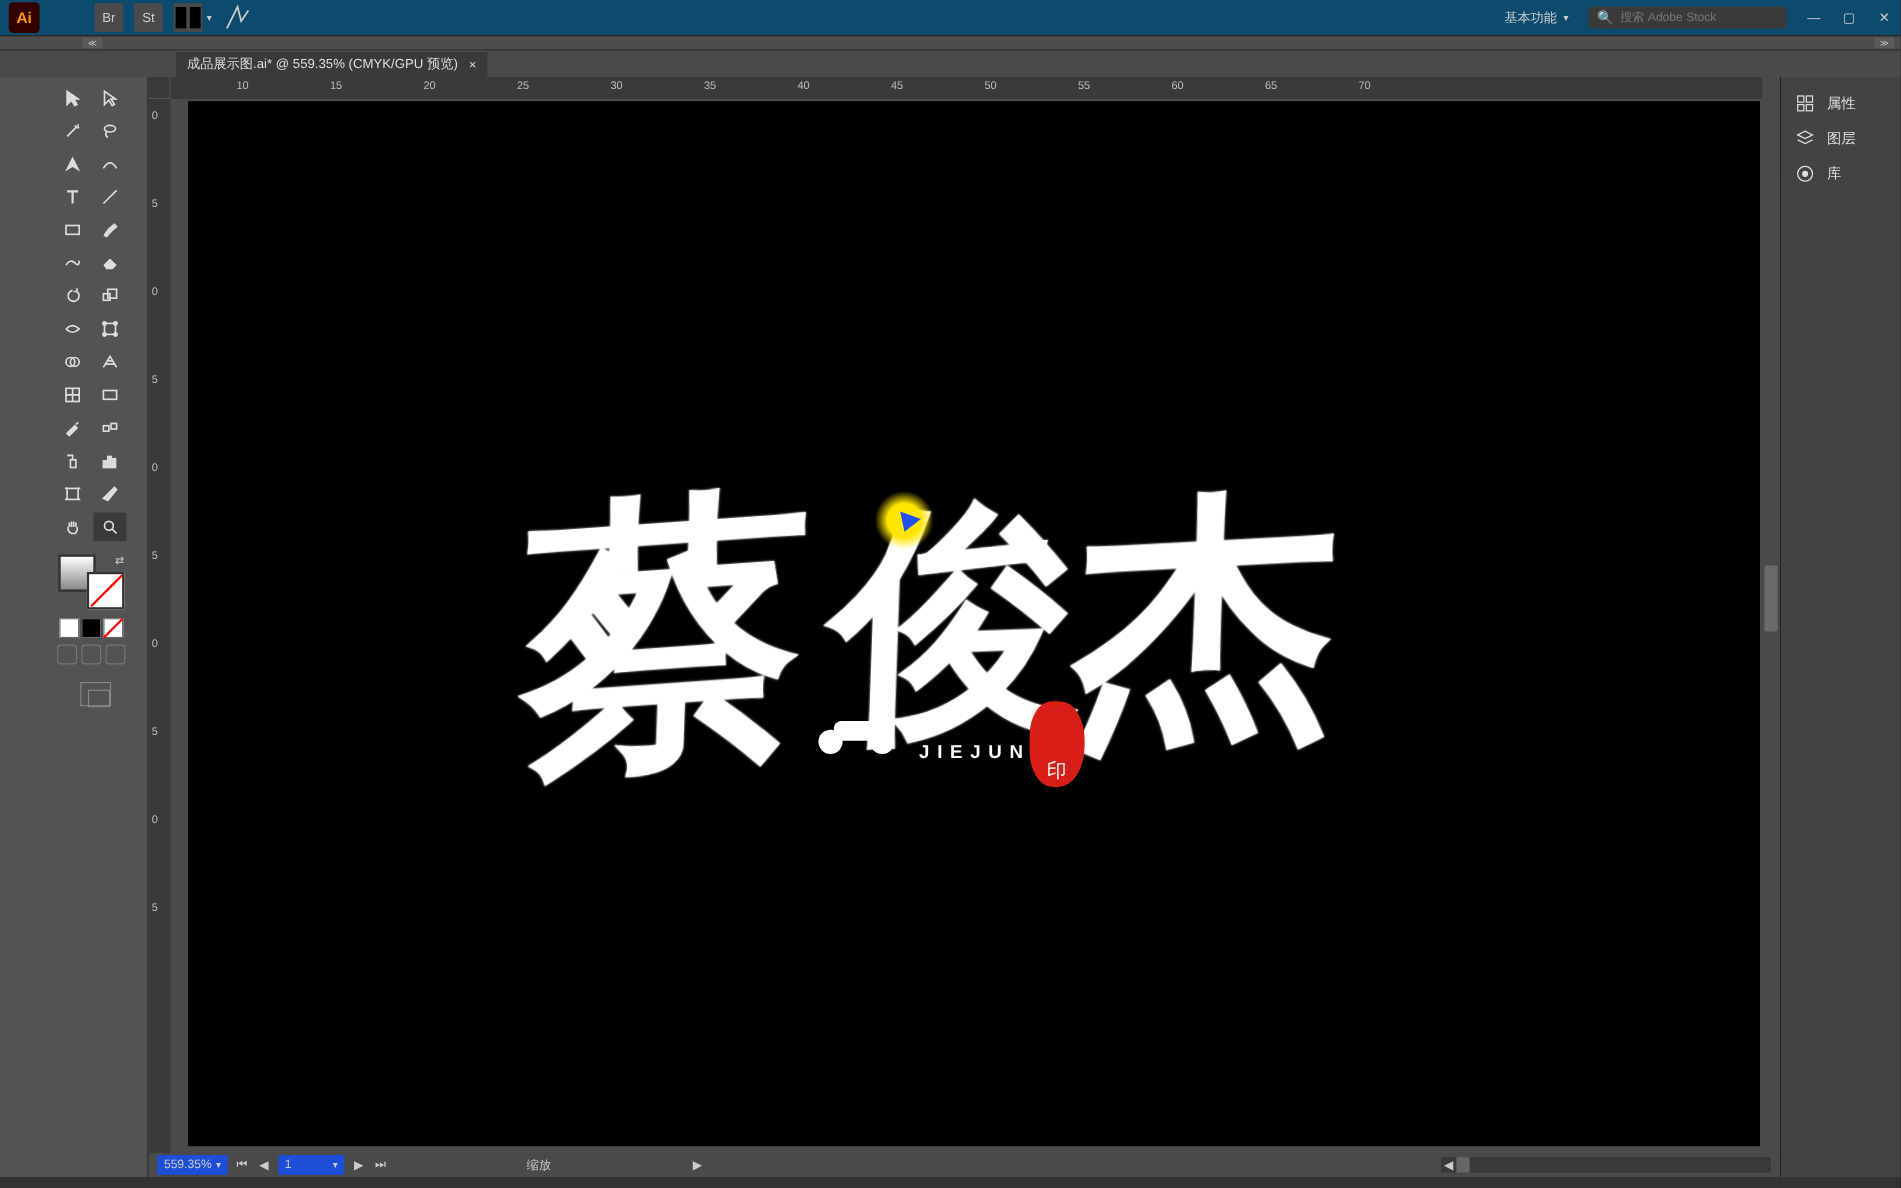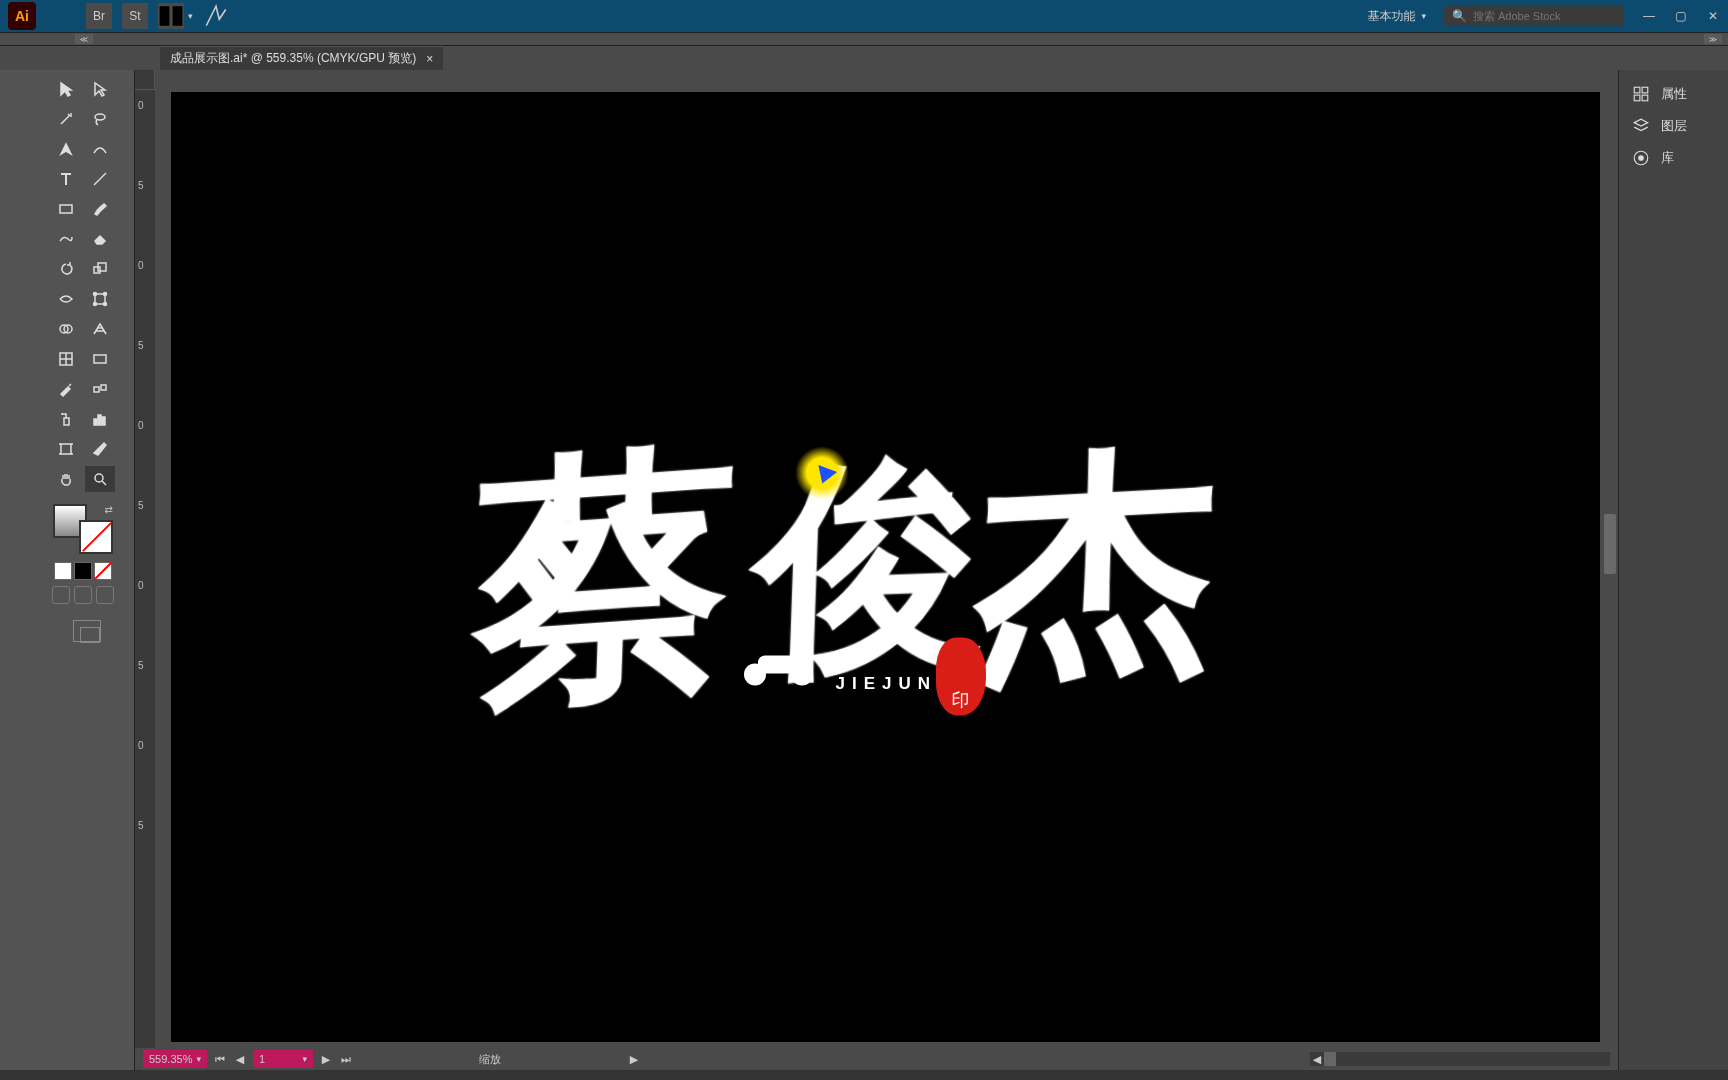--- a/index.html
+++ b/index.html
@@ -73,21 +73,21 @@
   .bike .w1{left:8px;} .bike .w2{left:55px;}
   .bike .body{position:absolute;width:50px;height:18px;background:#fff;border-radius:10px 20px 6px 6px;bottom:12px;left:22px;}
 
   
   .cursor-spot { position:absolute; width:54px; height:54px; background:radial-gradient(circle,#ffe600 40%,rgba(255,230,0,0) 70%); border-radius:50%; top:376px; left:660px; pointer-events:none;}
   .cursor-arrow { position:absolute; top:398px; left:680px; width:30px; height:30px; }
   .cursor-arrow::before{content:"";position:absolute;width:0;height:0;border-left:10px solid transparent;border-right:10px solid transparent;border-top:16px solid #1e50ff;transform:rotate(20deg);}
 
   
   .statusbar { position:absolute; bottom:0; left:0; right:0; height:22px; background:#4a4a4a; display:flex; align-items:center; gap:6px; padding:0 8px; font-size:11px; color:#ccc;}
-  .status-field { background:#be185d; padding:2px 6px; display:flex; align-items:center; gap:4px; height:18px;}
+  .status-field { background:#1d4ed8; padding:2px 6px; display:flex; align-items:center; gap:4px; height:18px;}
   .nav-btn{width:14px;height:14px;display:flex;align-items:center;justify-content:center;}
   .scroll-h{flex:0 0 300px; height:14px; background:#3a3a3a; position:relative; margin-left:auto;}
   .scroll-h .thumb{position:absolute;left:0;width:12px;height:14px;background:#666;}
 
   
   .right-rail { width:110px; background:#434343; border-left:1px solid #222; padding-top:8px;}
   .rail-item { display:flex; align-items:center; gap:10px; padding:6px 12px; color:#ddd; font-size:13px;}
   .rail-icon{width:20px;height:20px;display:flex;align-items:center;justify-content:center;}
 
   .scrollbar-v { position:absolute; right:0; top:88px; bottom:22px; width:16px; background:#4a4a4a;}
@@ -315,20 +315,35 @@
     <div class="draw-modes">
       <div class="draw-mode"></div>
       <div class="draw-mode"></div>
       <div class="draw-mode"></div>
     </div>
     <div class="screen-mode"></div>
   </div>
 
   <div class="canvas-wrap">
     <div class="ruler-corner"></div>
+    <div class="ruler-h">
+      <span class="tick" style="left:60px">10</span>
+      <span class="tick" style="left:145px">15</span>
+      <span class="tick" style="left:230px">20</span>
+      <span class="tick" style="left:315px">25</span>
+      <span class="tick" style="left:400px">30</span>
+      <span class="tick" style="left:485px">35</span>
+      <span class="tick" style="left:570px">40</span>
+      <span class="tick" style="left:655px">45</span>
+      <span class="tick" style="left:740px">50</span>
+      <span class="tick" style="left:825px">55</span>
+      <span class="tick" style="left:910px">60</span>
+      <span class="tick" style="left:995px">65</span>
+      <span class="tick" style="left:1080px">70</span>
+    </div>
     <div class="ruler-v">
       <span class="tick" style="top:10px">0</span>
       <span class="tick" style="top:90px">5</span>
       <span class="tick" style="top:170px">0</span>
       <span class="tick" style="top:250px">5</span>
       <span class="tick" style="top:330px">0</span>
       <span class="tick" style="top:410px">5</span>
       <span class="tick" style="top:490px">0</span>
       <span class="tick" style="top:570px">5</span>
       <span class="tick" style="top:650px">0</span>

